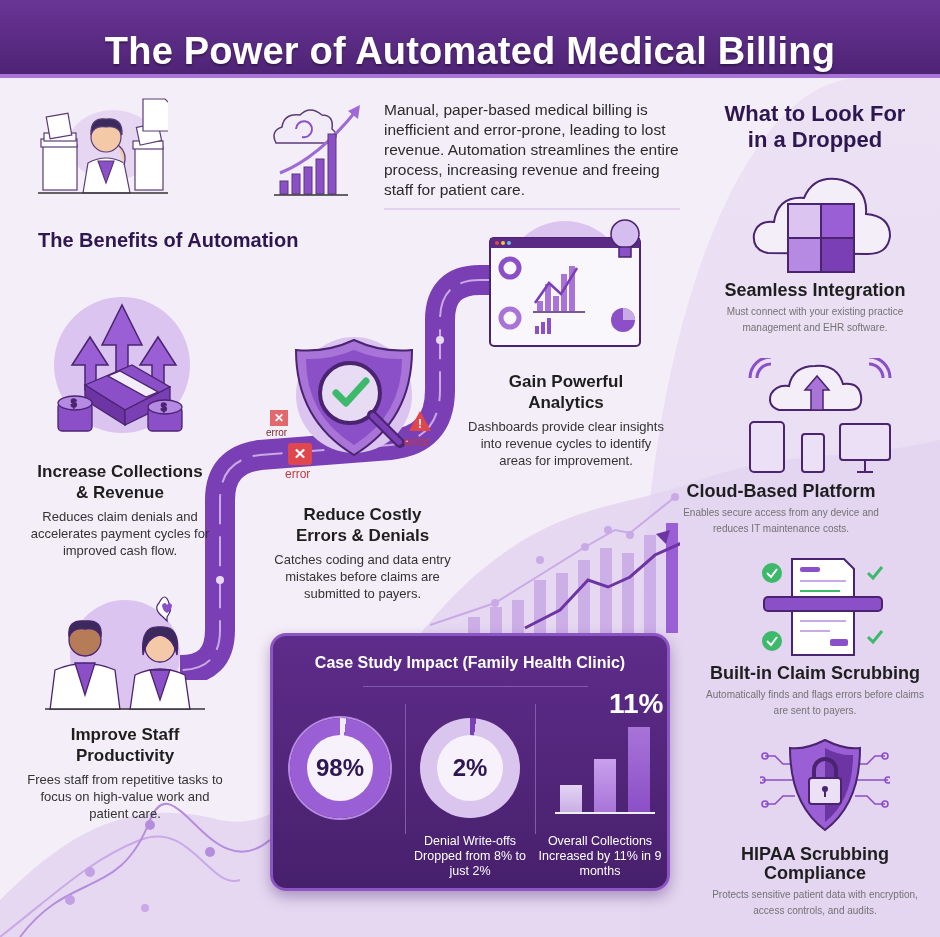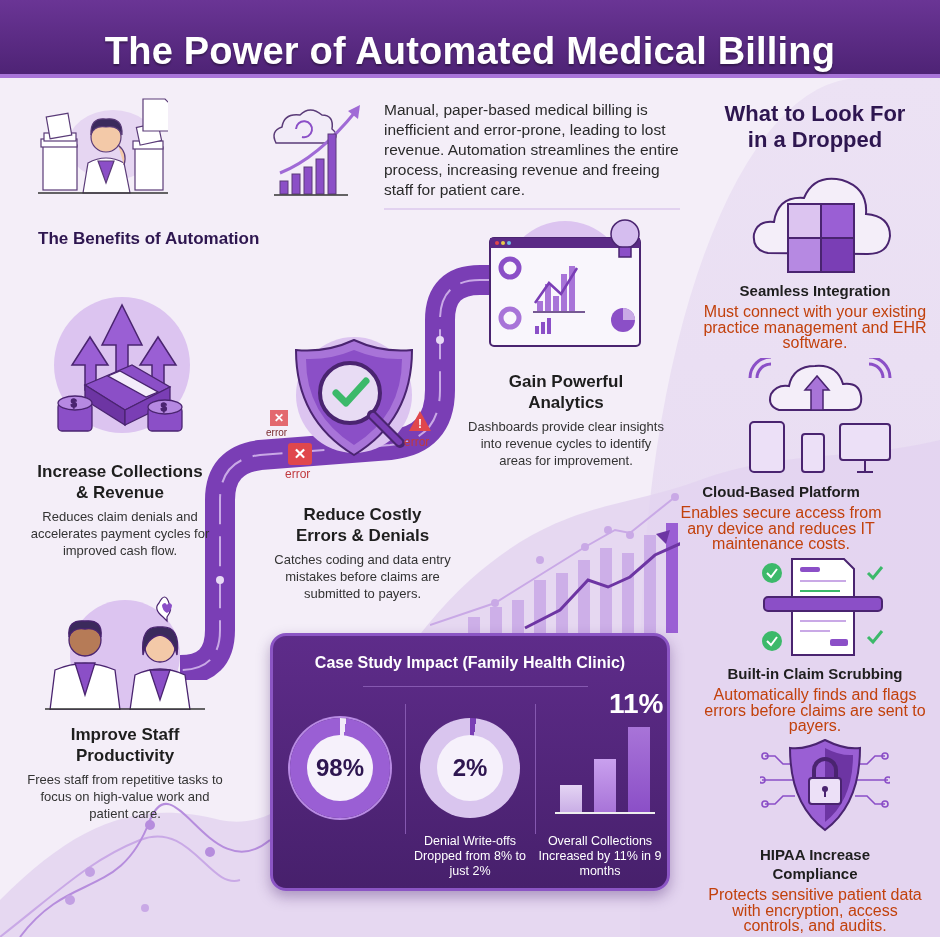--- a/index.html
+++ b/index.html
@@ -28,28 +28,28 @@
     color: #fff; font-size: 38px; font-weight: bold; letter-spacing: 0.2px;
     text-shadow: 0 2px 2px rgba(0,0,0,0.35);
     margin-top: 28px;
   }
   .abs { position: absolute; }
   .intro-text {
     left: 384px; top: 100px; width: 300px;
     font-size: 15.5px; line-height: 20px; color: #2a2a2a;
   }
   .section-title {
-    font-weight: bold; color: #2e1650; font-size: 17px;
+    font-weight: bold; color: #2e1650; font-size: 20px;
   }
   .benefit { text-align: center; }
   .benefit h3 { font-size: 17px; font-weight: bold; color: #1e1e1e; line-height: 21px; }
   .benefit p { font-size: 13px; line-height: 17px; color: #333; margin-top: 5px; }
   .solution { text-align: center; }
-  .solution h3 { font-size: 15px; font-weight: bold; color: #1e1e1e; line-height: 19px; }
-  .solution p { font-size: 16px; line-height: 15.5px; color: #c2410c; margin-top: 4px; }
+  .solution h3 { font-size: 18px; font-weight: bold; color: #1e1e1e; line-height: 19px; }
+  .solution p { font-size: 10px; line-height: 15.5px; color: #737373; margin-top: 4px; }
   .case {
     left: 270px; top: 633px; width: 400px; height: 258px;
     background: linear-gradient(180deg, #5e2c8a 0%, #47206c 100%);
     border: 3px solid #8b55c4; border-radius: 16px;
     box-shadow: 0 6px 14px rgba(60,20,100,0.35);
   }
   .case-title {
     position: absolute; left: 0; top: 18px; width: 100%; text-align: center;
     color: #fff; font-size: 16px; font-weight: bold;
   }
@@ -349,21 +349,21 @@
       <circle cx="125" cy="66" r="3"></circle>
   </g>
   <path d="M65,2 Q85,12 100,10 Q100,66 65,92 Q30,66 30,10 Q45,12 65,2 Z" fill="#9a5fd4" stroke="#4a2470" stroke-width="2"></path>
   <path d="M65,10 Q80,18 93,17 Q93,62 65,84 Z" fill="#6d35a3"></path>
   <path d="M54,40 v-8 a11,11 0 0 1 22,0 v8" fill="none" stroke="#4a2470" stroke-width="4"></path>
   <rect x="49" y="40" width="32" height="26" rx="3" fill="#ece0f7" stroke="#4a2470" stroke-width="2"></rect>
   <circle cx="65" cy="51" r="3" fill="#4a2470"></circle>
     <rect x="64" y="52" width="2" height="7" fill="#4a2470"></rect>
 </svg>
 <div class="abs solution" style="left:700px;top:845px;width:230px">
-  <h3><span>HIPAA Increase</span><br><span>Compliance</span></h3>
+  <h3><span>HIPAA Scrubbing</span><br><span>Compliance</span></h3>
   <p>Protects sensitive patient data with encryption, access controls, and audits.</p>
 </div>
 
 <div class="abs case">
   <div class="case-title">Case Study Impact (Family Health Clinic)</div>
   <div class="case-rule"></div>
   <div class="case-div" style="left:132px"></div>
   <div class="case-div" style="left:262px"></div>
 
   <div class="abs" style="left:17px;top:82px;width:100px;height:100px;border-radius:50%;background:conic-gradient(#f2ecf8 0 2%, #9a5fd4 2% 100%);box-shadow:0 0 0 2px #b88ae3">

